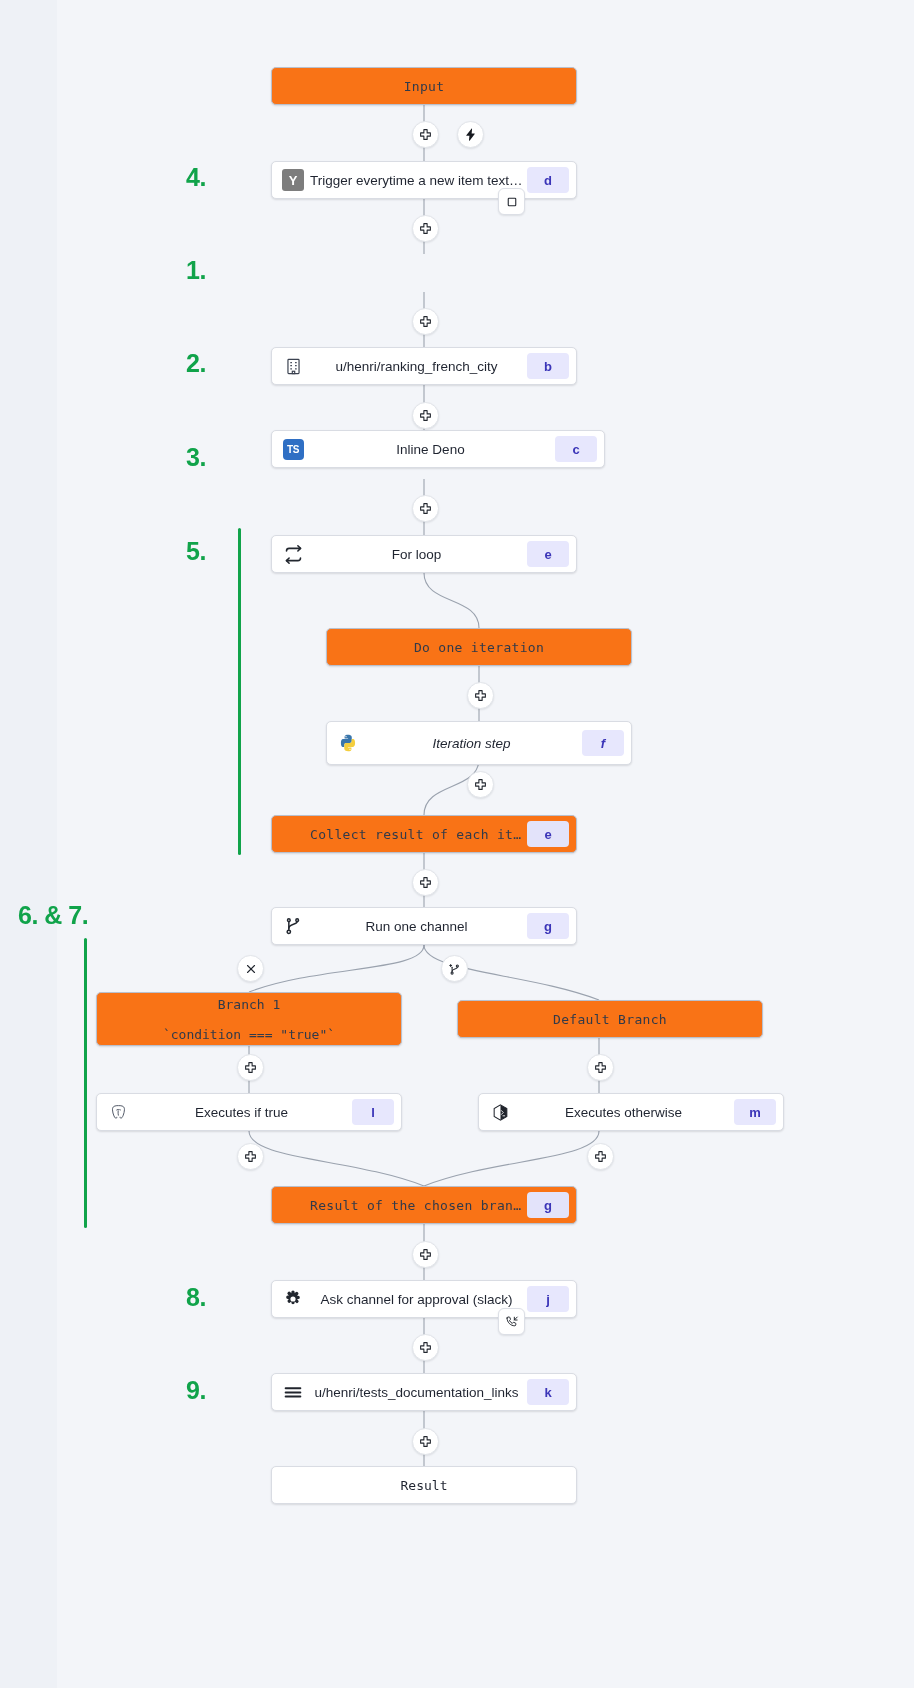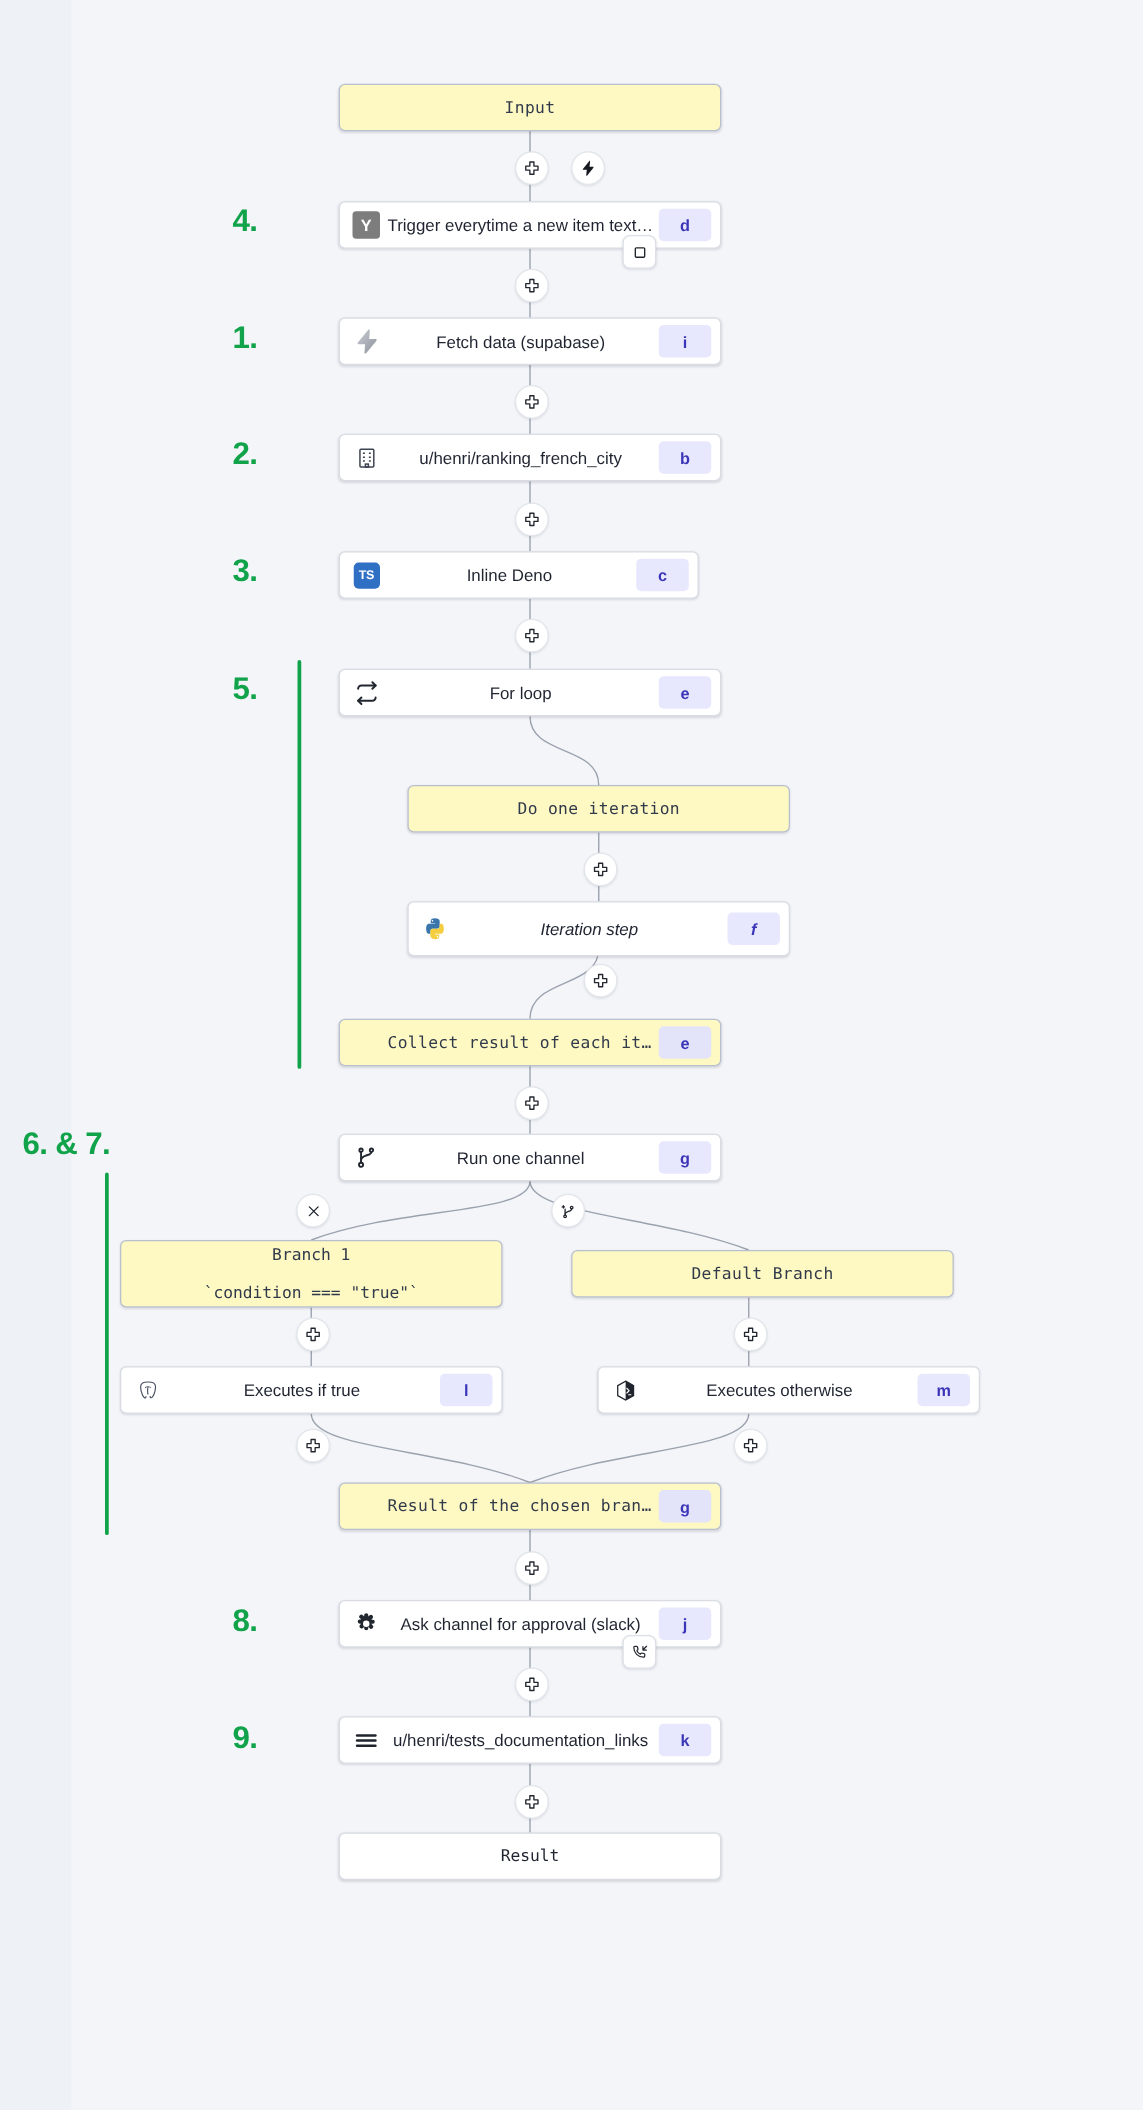--- a/index.html
+++ b/index.html
@@ -22,21 +22,21 @@
     height:38px;
   }
   
   .node.mod{
     background:#ffffff;
     border:1px solid #d9dce3;
     box-shadow:0 1px 2px rgba(20,25,40,.13);
   }
   
   .node.struct{
-    background:#fef9c3;
+    background:#f97316;
     border:1px solid #b9c0cd;
     box-shadow:0 1px 2px rgba(20,25,40,.13);
     justify-content:center;
   }
   .node .ico{
     width:26px;height:26px;margin-left:8px;
     flex:0 0 26px;
     display:flex;align-items:center;justify-content:center;
   }
   .node .lbl{
@@ -145,52 +145,37 @@
 <div class="node struct" style="left: 271px; top: 67px; width: 306px; height: 38px;">
       <span class="lbl">Input</span>
     </div>
     <div class="node mod" style="left: 271px; top: 161px; width: 306px; height: 38px;">
       <span class="ico">
         <span class="sq-gray">Y</span>
       </span>
       <span class="lbl">Trigger everytime a new item text o…</span>
       <span class="badge">d</span>
     </div>
-    <div class="node mod" style="left: 271px; top: 254px; width: 306px; height: 38px;">
-      <span class="ico">
-        <svg width="22" height="22" viewBox="0 0 24 24">
-          <defs>
-            <linearGradient id="gsb" x1="0" y1="0" x2="1" y2="1">
-              <stop offset="0" stop-color="#c9ccd3"></stop>
-              <stop offset="1" stop-color="#8d929c"></stop>
-            </linearGradient>
-          </defs>
-          <path d="M13.6 2.2 4.6 13.1c-.5.6-.1 1.5.7 1.5H11l-.6 7.2c-.1.9 1 1.3 1.5.6l9-10.9c.5-.6.1-1.5-.7-1.5h-5.7l.6-7.2c.1-.9-1-1.3-1.5-.6z" fill="url(#gsb)"></path>
-        </svg>
-      </span>
-      <span class="lbl">Fetch data (supabase)</span>
-      <span class="badge">i</span>
-    </div>
     <div class="node mod" style="left: 271px; top: 347px; width: 306px; height: 38px;">
       <span class="ico">
         <svg width="19" height="19" viewBox="0 0 24 24" fill="none" stroke="#3b4250" stroke-width="1.5">
           <rect x="5" y="3" width="14" height="18" rx="1"></rect>
           <line x1="8" y1="7" x2="10" y2="7"></line>
           <line x1="14" y1="7" x2="16" y2="7"></line>
           <line x1="8" y1="11" x2="10" y2="11"></line>
           <line x1="14" y1="11" x2="16" y2="11"></line>
           <line x1="8" y1="15" x2="10" y2="15"></line>
           <line x1="14" y1="15" x2="16" y2="15"></line>
           <rect x="10.5" y="18" width="3" height="3"></rect>
         </svg>
       </span>
       <span class="lbl">u/henri/ranking_french_city</span>
       <span class="badge">b</span>
     </div>
-    <div class="node mod" style="left: 271px; top: 441px; width: 288px; height: 38px;">
+    <div class="node mod" style="left: 271px; top: 430px; width: 334px; height: 38px;">
       <span class="ico">
         <span class="ts-badge">TS</span>
       </span>
       <span class="lbl">Inline Deno</span>
       <span class="badge">c</span>
     </div>
     <div class="node mod" style="left: 271px; top: 535px; width: 306px; height: 38px;">
       <span class="ico">
         <svg width="21" height="21" viewBox="0 0 24 24" fill="none" stroke="#22272f" stroke-width="1.8" stroke-linecap="round" stroke-linejoin="round">
           <path d="M17 2l3 3-3 3"></path>

